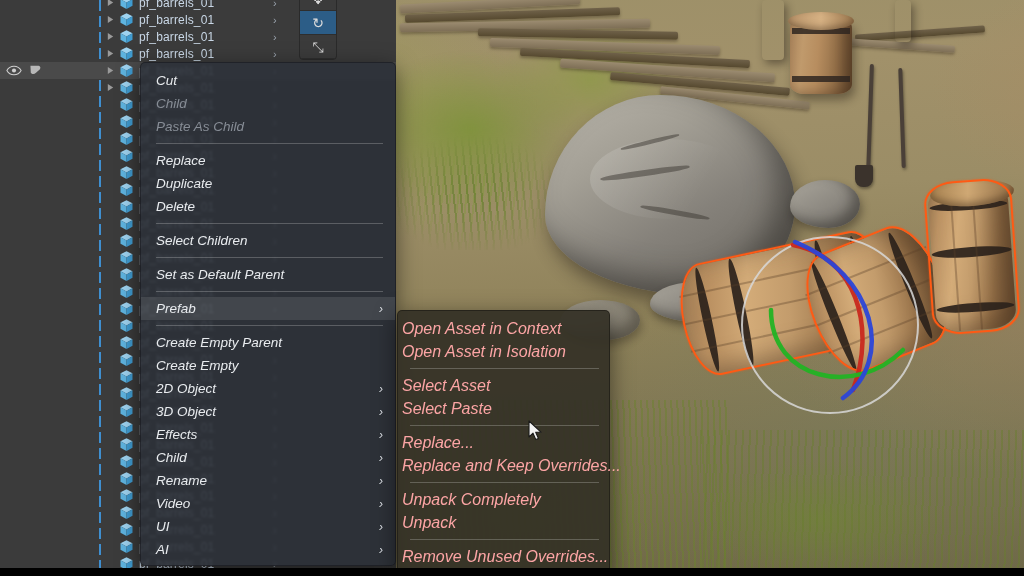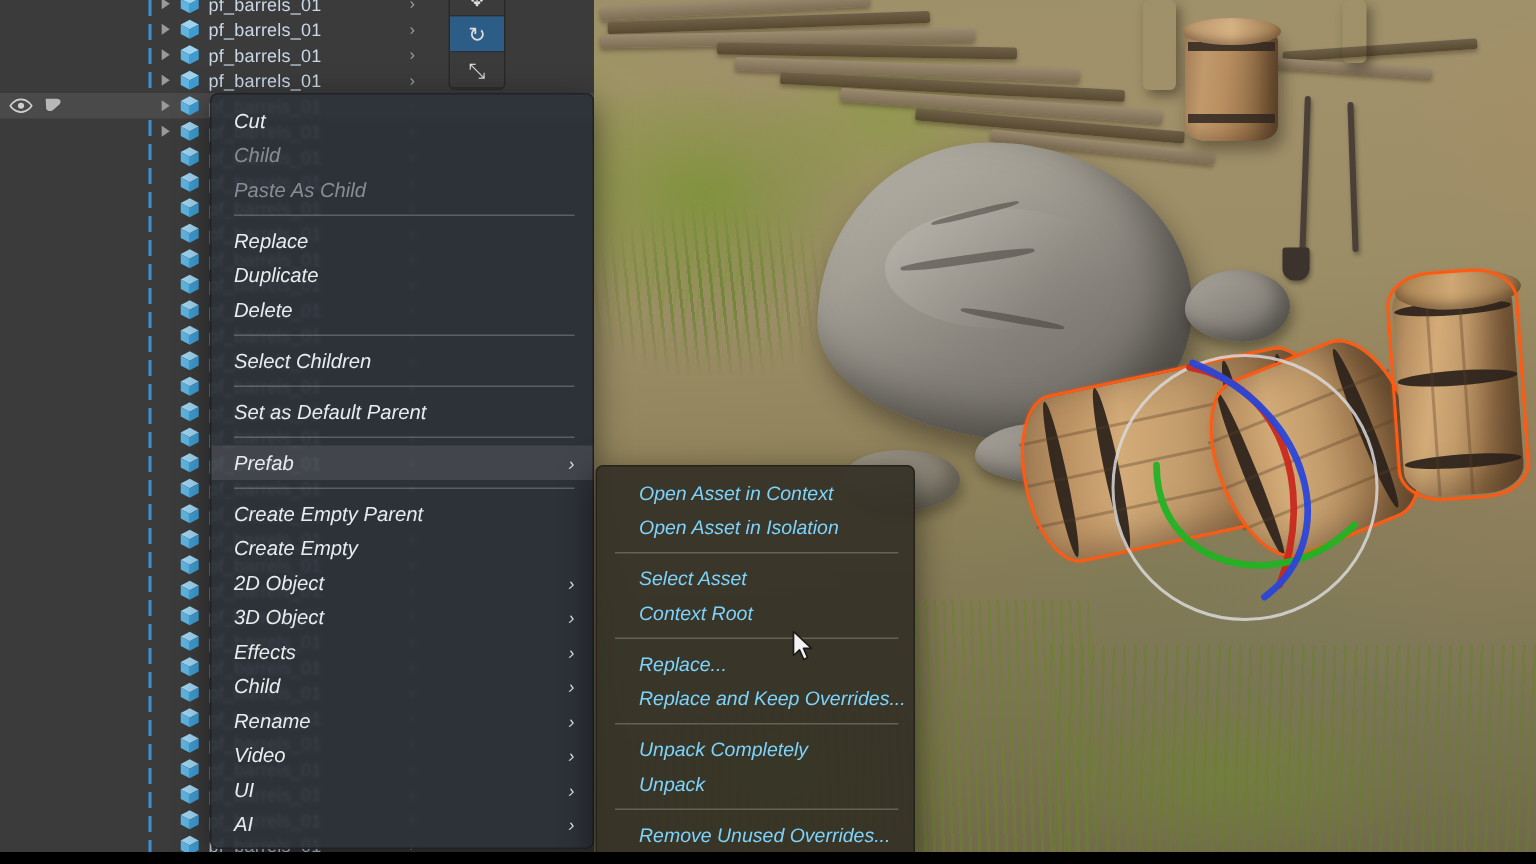--- a/index.html
+++ b/index.html
@@ -183,21 +183,21 @@
 
   
   #sub-menu {
     position:absolute; left:397px; top:310px; width:213px;
     background:rgba(52,48,38,0.93);
     border:1px solid rgba(22,20,16,0.55);
     border-radius:5px;
     box-shadow:0 6px 22px rgba(0,0,0,0.5);
     padding:6px 0 5px 0;
   }
-  #sub-menu .mi { color:#7dd3fc; font-size:13px; padding:0 10px 0 28px; height:23px; }
+  #sub-menu .mi { color:#fca5a5; font-size:16px; padding:0 10px 0 4px; height:23px; }
   #sub-menu .sep { margin:5px 10px 5px 12px; background:rgba(255,255,255,0.22); }
 
   
   #bottom-bar { position:absolute; left:0; top:568px; width:1024px; height:8px; background:#000; }
 
   
   #cursor { position:absolute; left:528px; top:420px; width:16px; height:22px; }
 </style>
 </head>
 <body>
@@ -714,21 +714,21 @@
         <span>Open Asset in Context</span>
       </div>
       <div class="mi">
         <span>Open Asset in Isolation</span>
       </div>
       <div class="sep"></div>
       <div class="mi">
         <span>Select Asset</span>
       </div>
       <div class="mi">
-        <span>Context Root</span>
+        <span>Select Paste</span>
       </div>
       <div class="sep"></div>
       <div class="mi">
         <span>Replace...</span>
       </div>
       <div class="mi">
         <span>Replace and Keep Overrides...</span>
       </div>
       <div class="sep"></div>
       <div class="mi">

